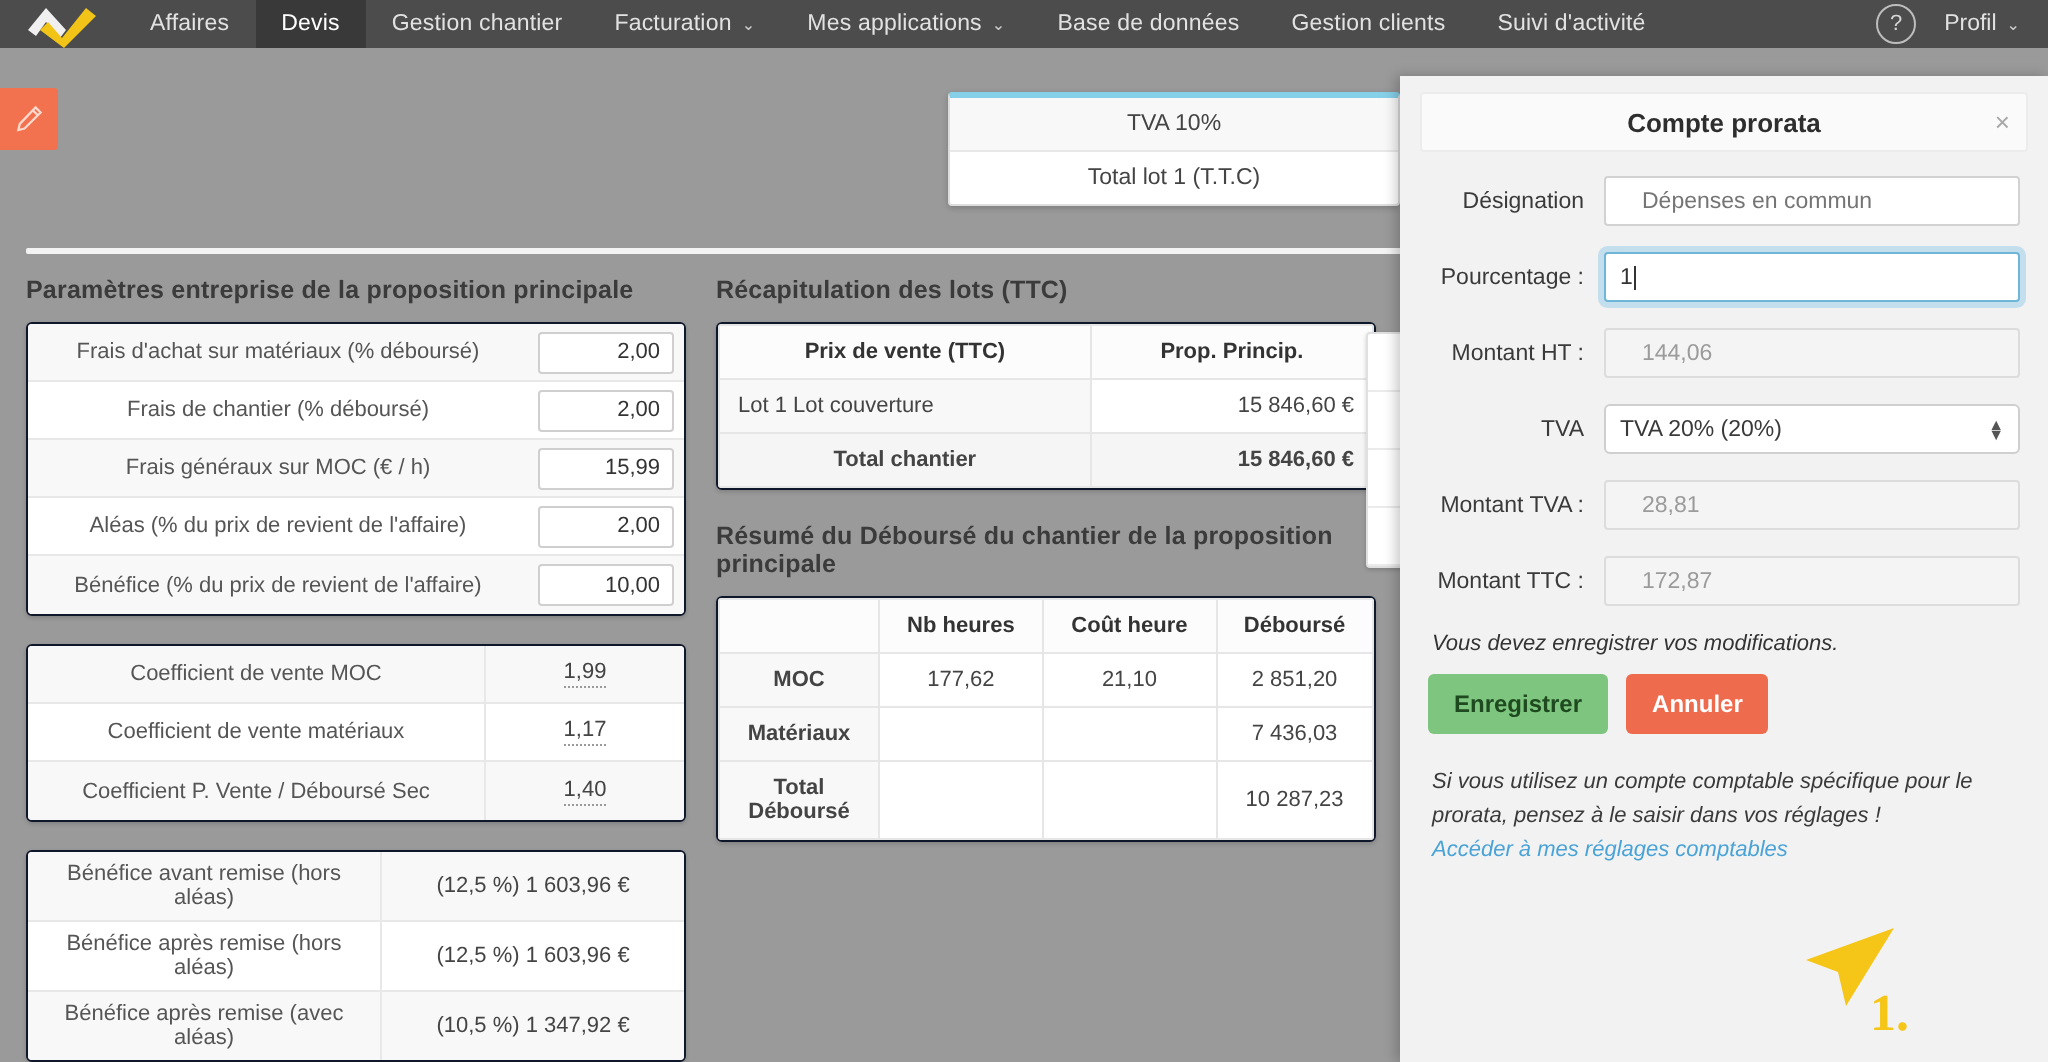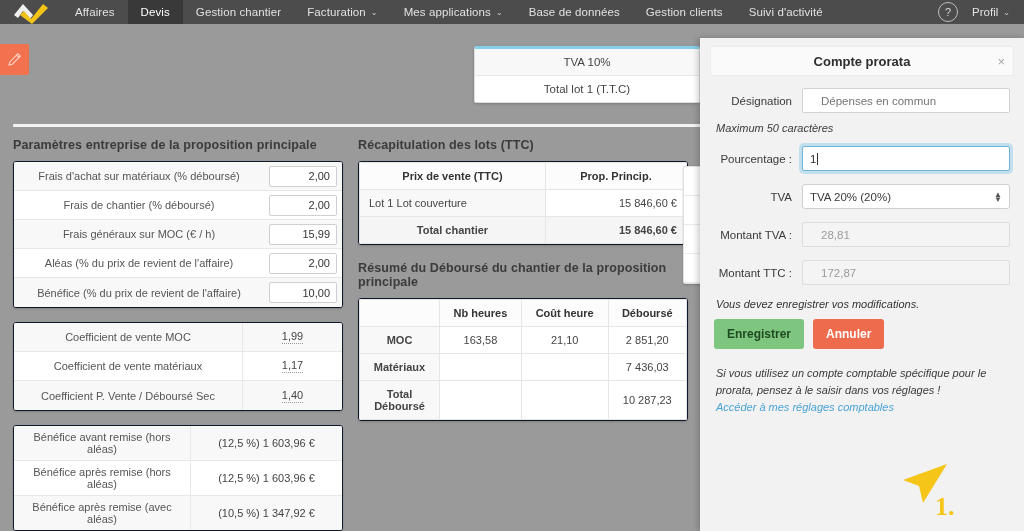--- a/index.html
+++ b/index.html
@@ -384,21 +384,21 @@
       <table class="tbl">
         <tbody>
             <tr>
           <th style="width:80px"></th>
           <th>Nb heures</th>
           <th>Coût heure</th>
           <th>Déboursé</th>
         </tr>
         <tr>
           <td class="lblc">MOC</td>
-          <td class="numc">163,58</td>
+          <td class="numc">177,62</td>
           <td class="numc">21,10</td>
           <td class="numc">2 851,20</td>
         </tr>
         <tr>
           <td class="lblc">Matériaux</td>
           <td class="numc"></td>
           <td class="numc"></td>
           <td class="numc">7 436,03</td>
         </tr>
         <tr>
@@ -427,32 +427,37 @@
 
     <div class="form">
 
       <div class="frow">
         <div class="flabel">Désignation</div>
         <div class="fctl">
           <input type="text" placeholder="Dépenses en commun" style="">
         </div>
       </div>
 
-      <div class="hint-italic">Maximum 50 caractères</div>
 
       <div class="frow">
         <div class="flabel">Pourcentage :</div>
         <div class="fctl">
           <div class="focus-wrap">
             <span>1</span>
               <span class="caret-bar"></span>
           </div>
         </div>
       </div>
 
+      <div class="frow">
+        <div class="flabel">Montant HT :</div>
+        <div class="fctl">
+          <input type="text" class="readonly" readonly="" value="144,06" style="">
+        </div>
+      </div>
 
       <div class="frow">
         <div class="flabel">TVA</div>
         <div class="fctl">
           <div class="sel-wrap">
             <span>TVA 20% (20%)</span>
             <span class="spinner">
               <span>▲</span>
                 <span>▼</span>
             </span>

